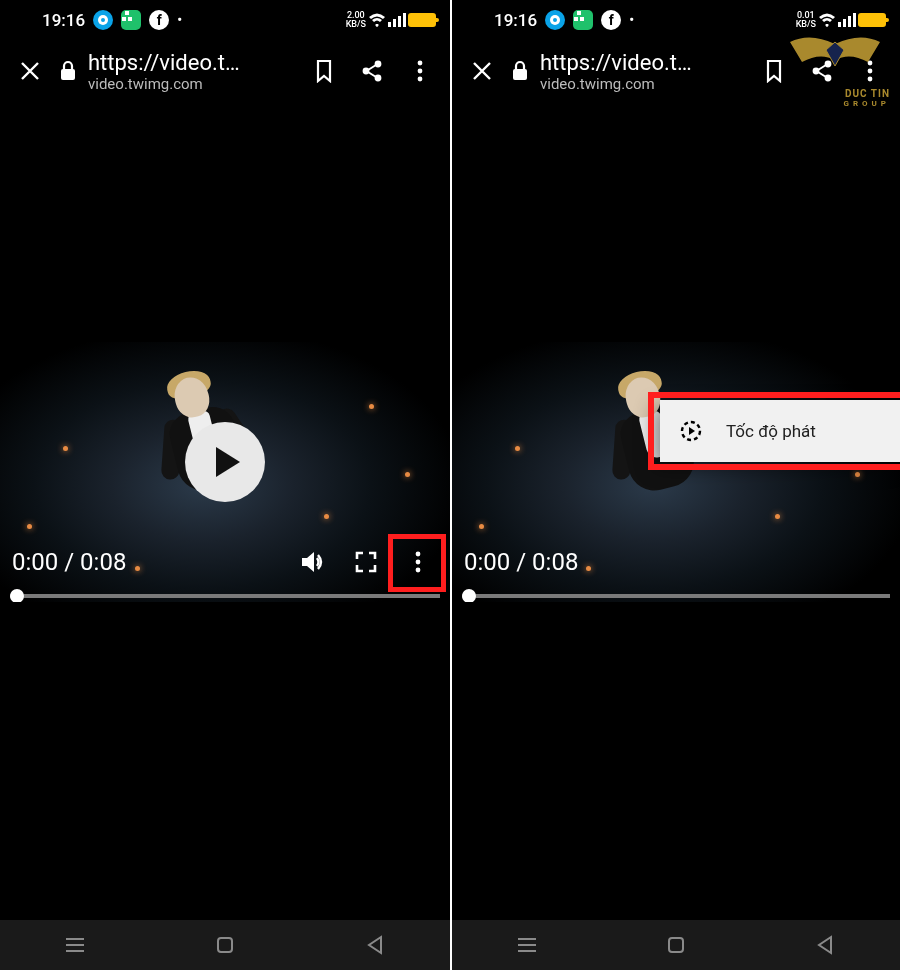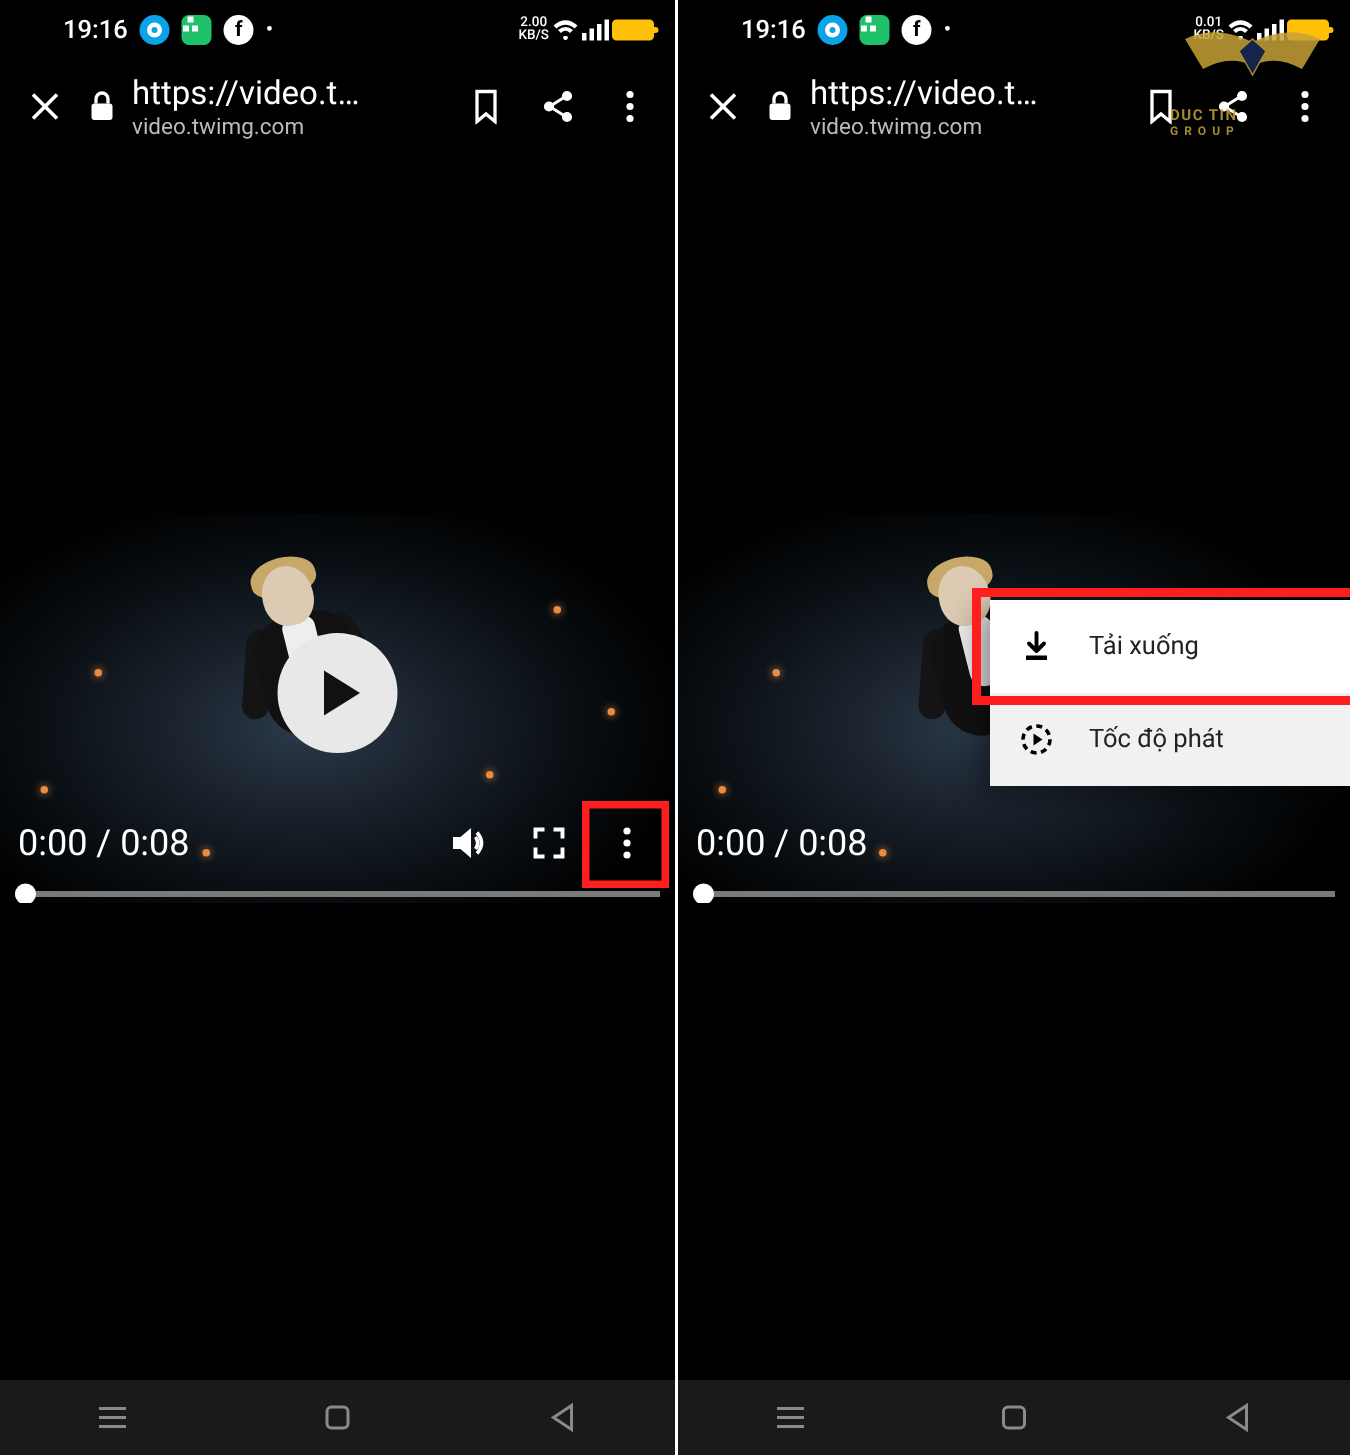--- a/index.html
+++ b/index.html
@@ -75,22 +75,22 @@
   .menu {
     position:absolute; right:0; top:298px; width:240px; background:#fff;
     box-shadow:-6px 6px 20px rgba(0,0,0,.45); color:#222;
   }
   .menu-item { height:62px; display:flex; align-items:center; gap:22px; padding:0 18px; font-size:17px;}
   .menu-item.sel { background:#f1f1f1; }
   .menu .m-icon { width:26px; height:26px; display:flex;align-items:center;justify-content:center; color:#000;}
   .menu-redbox { position:absolute; right:0; top:290px; width:252px; height:78px; border:6px solid #ff1e1e; border-right:none;}
   
   .wm {
-    position:absolute; top:16px; right:10px; width:110px; height:80px; pointer-events:none;
-    opacity:.85; color:#c7a236; font-size:10px; text-align:left;
+    position:absolute; top:32px; right:10px; width:110px; height:80px; pointer-events:none;
+    opacity:.85; color:#c7a236; font-size:10px; text-align:right;
   }
   svg { display:block; }
 </style>
 </head>
 <body>
 
 <div class="phone">
   <div class="statusbar">
     <div class="sb-left">
       <span>19:16</span>
@@ -329,29 +329,20 @@
         <span class="spark" style="left:90%;top:50%"></span>
       <div class="controls">
         <span class="ctime">0:00 / 0:08</span>
       </div>
       <div class="progress">
           <div class="dot"></div>
         </div>
     </div>
 
     <div class="menu">
-      <div class="menu-item">
-        <span class="m-icon">
-          <svg width="22" height="22" viewBox="0 0 22 22" fill="#000">
-              <path d="M11 2 V12 M6 9 L11 14 L16 9" stroke="#000" stroke-width="2.6" fill="none" stroke-linecap="round" stroke-linejoin="round"></path>
-              <rect x="4" y="17" width="14" height="3"></rect>
-            </svg>
-        </span>
-        <span>Tải xuống</span>
-      </div>
       <div class="menu-item sel">
         <span class="m-icon">
           <svg width="24" height="24" viewBox="0 0 24 24" fill="none" stroke="#000" stroke-width="2.4">
               <circle cx="12" cy="12" r="9" stroke-dasharray="4 3"></circle>
               <path d="M10 8 L16 12 L10 16 Z" fill="#000" stroke="none"></path>
             </svg>
         </span>
         <span>Tốc độ phát</span>
       </div>
     </div>

